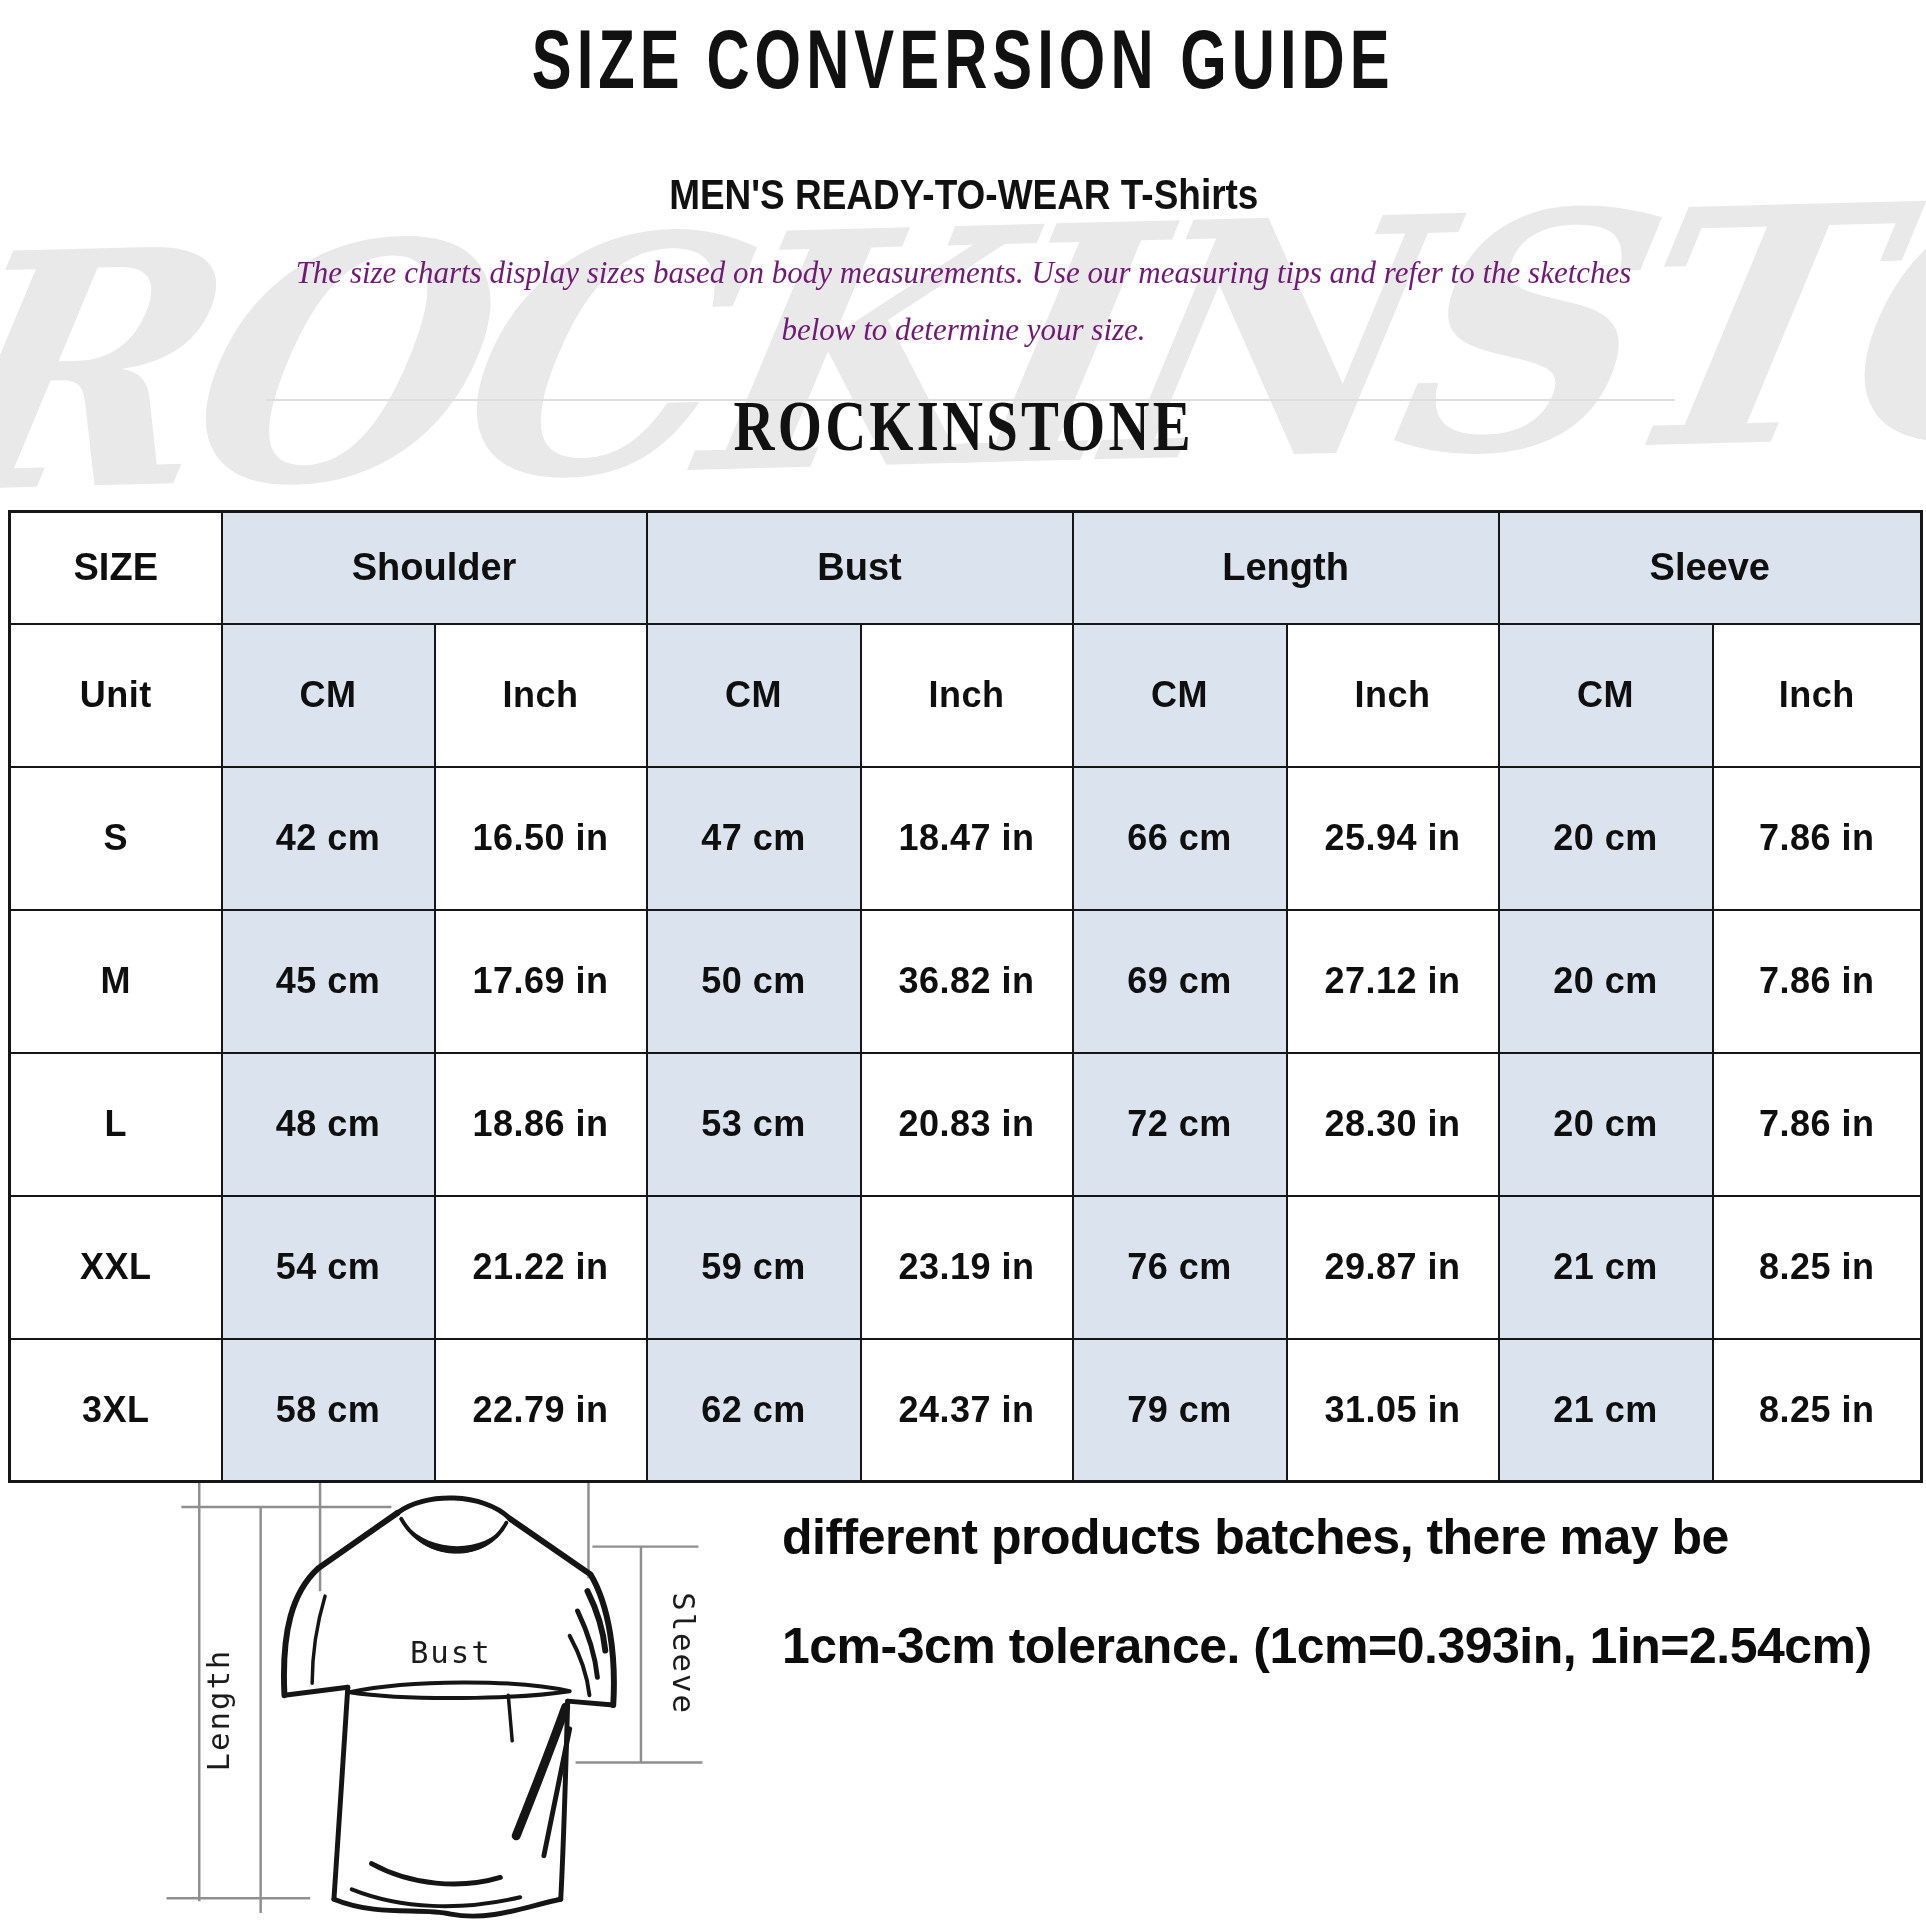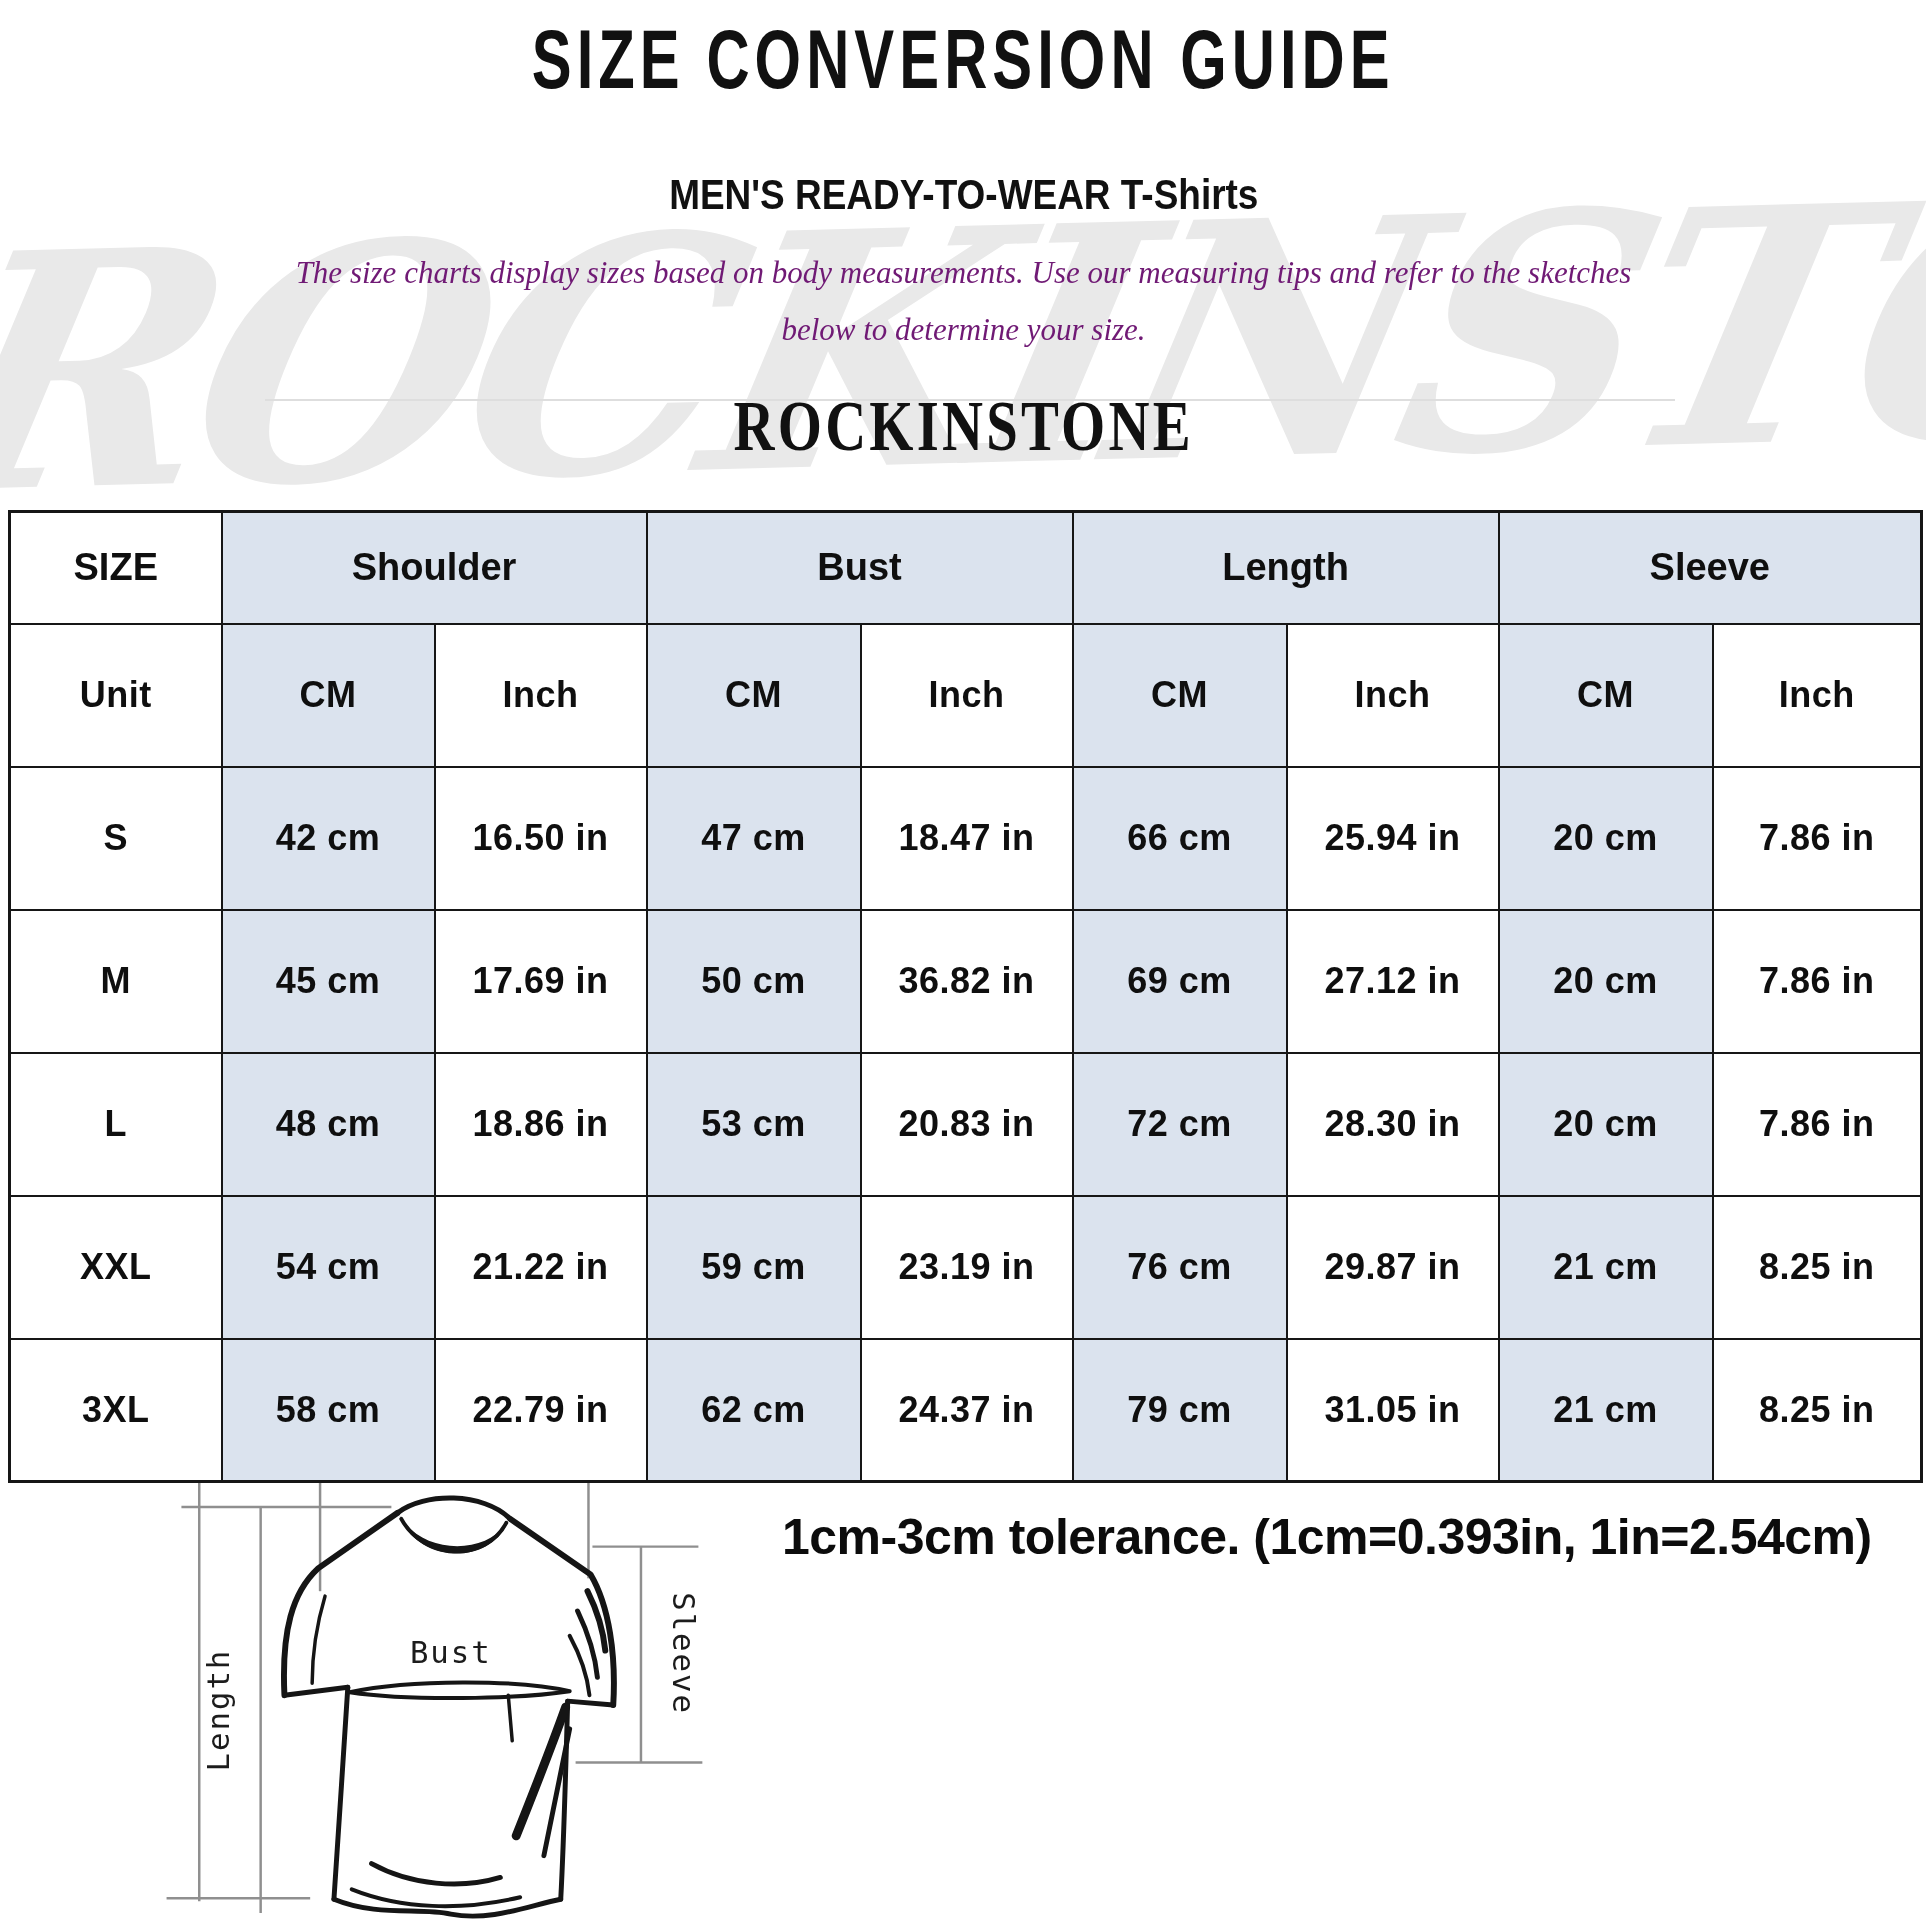--- a/index.html
+++ b/index.html
@@ -198,15 +198,16 @@
 
   <g font-family="DejaVu Sans Mono, monospace" font-size="31" fill="#1c1c1c">
     <text x="340" y="56" text-anchor="middle" letter-spacing="2">Shoulder</text>
     <text x="332" y="268" text-anchor="middle" letter-spacing="2">Bust</text>
     <text x="108" y="315" text-anchor="middle" letter-spacing="2" transform="rotate(-90 108 315)">Length</text>
     <text x="556" y="258" text-anchor="middle" letter-spacing="2" transform="rotate(90 556 258)">Sleeve</text>
   </g>
 </svg>
 
 <div class="note">
+  <div class="note-line">different products batches, there may be</div>
   <div class="note-line">1cm-3cm tolerance. (1cm=0.393in, 1in=2.54cm)</div>
 </div>
 
 
 </body></html>

